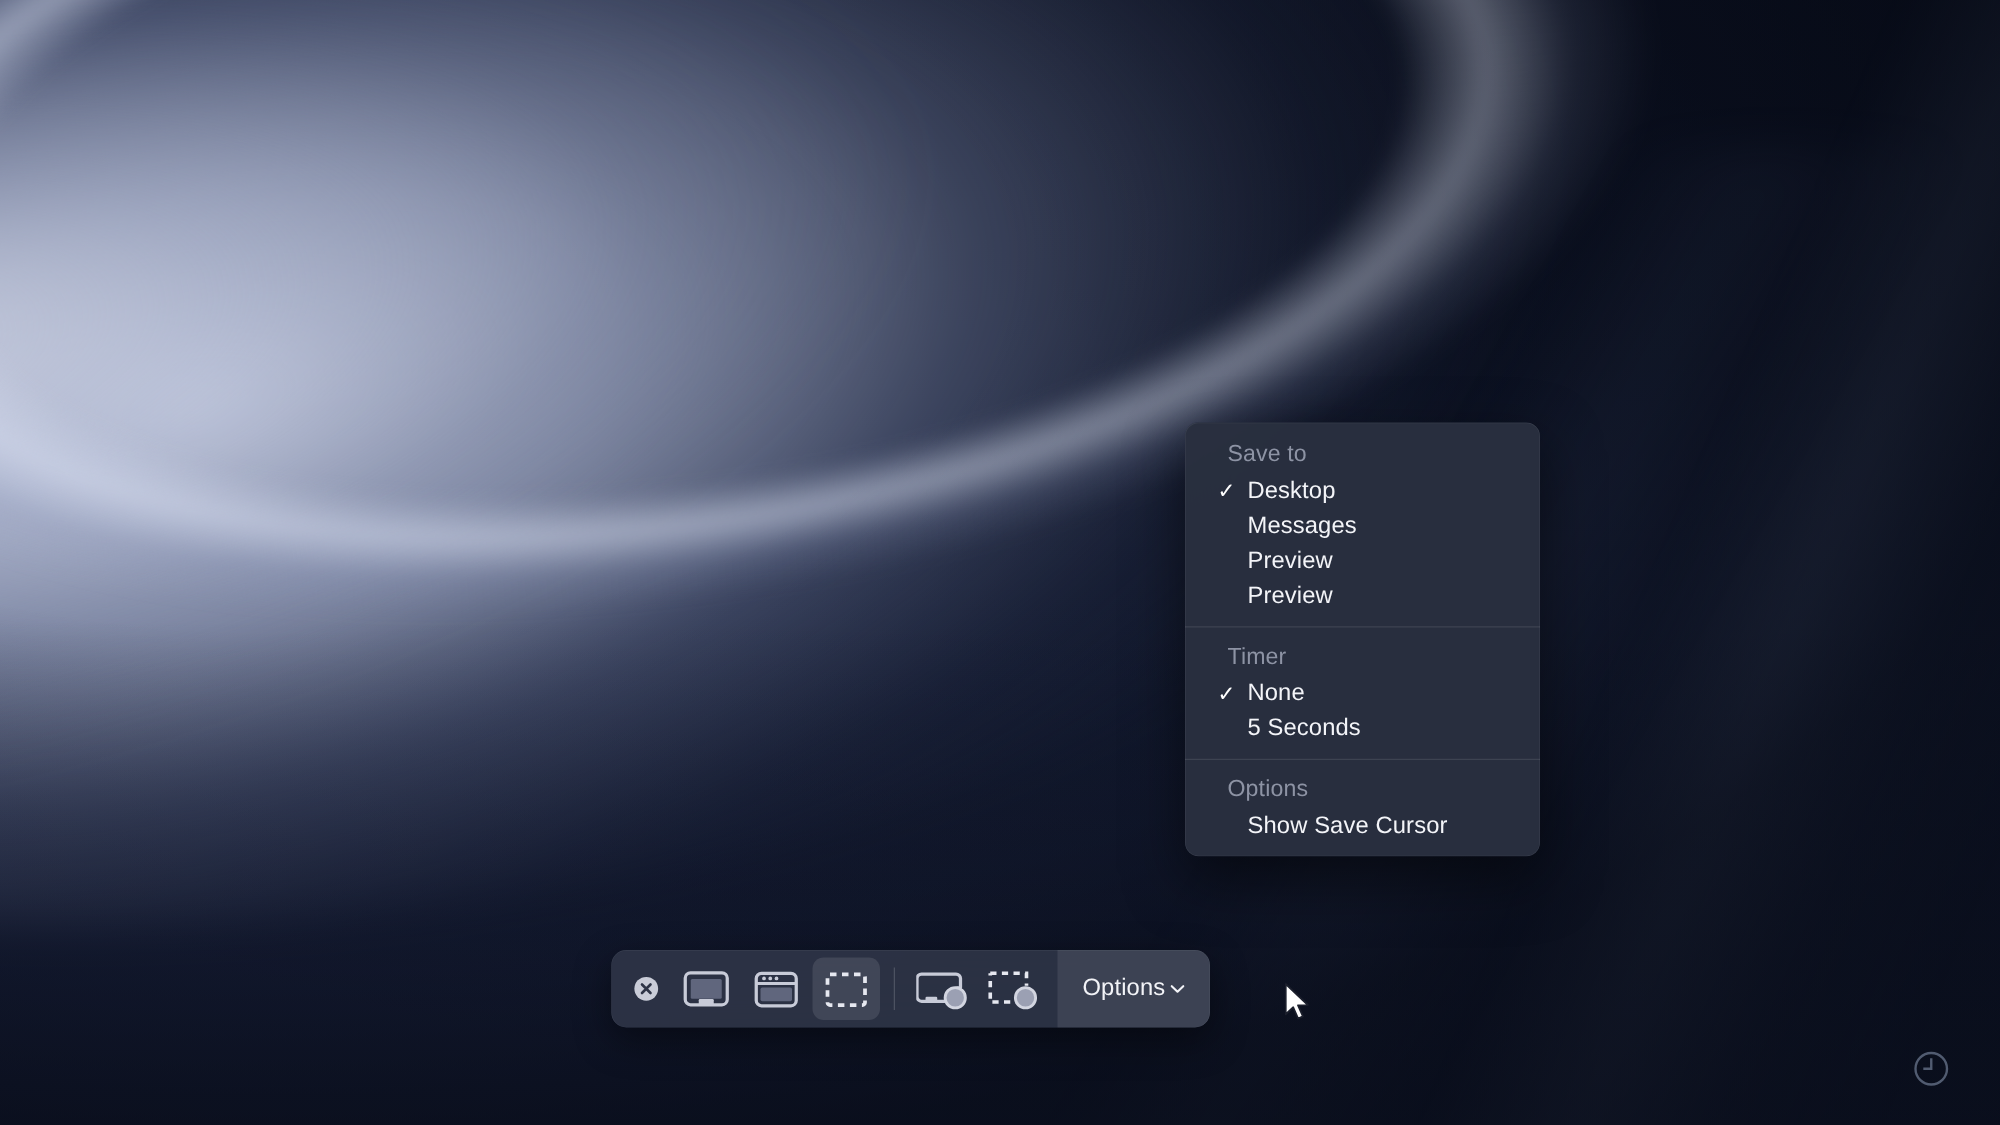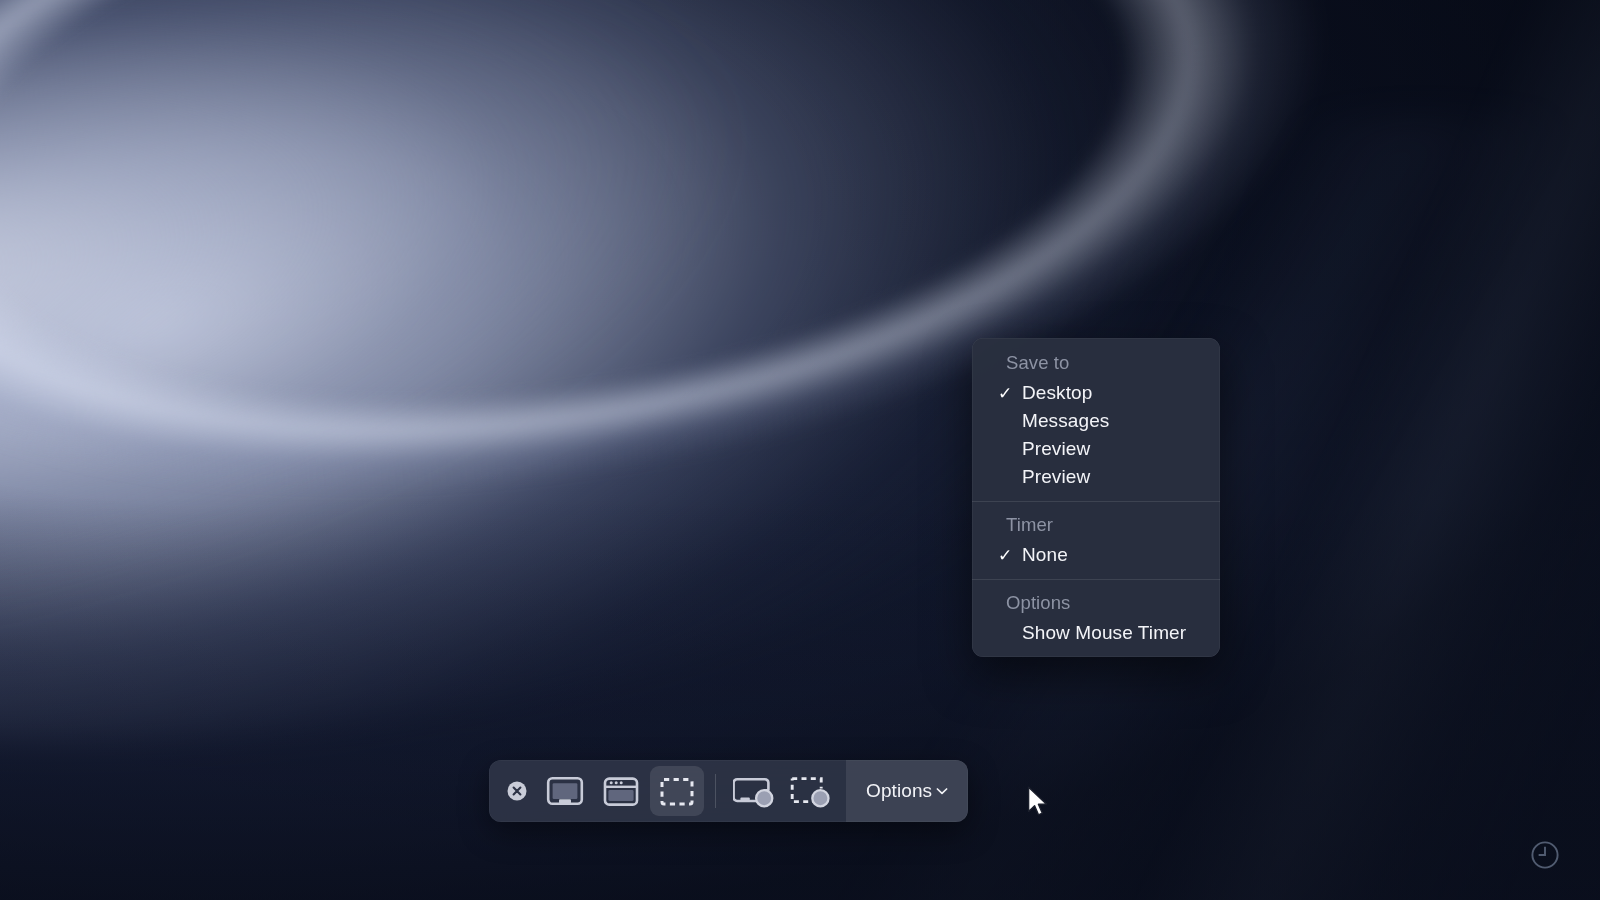--- a/index.html
+++ b/index.html
@@ -158,27 +158,26 @@
     color: #f2f3f7;
     font-size: 19px;
     letter-spacing: 0.1px;
   }
 
   
   #options-menu {
     position: absolute;
     left: 948px;
     top: 338px;
-    width: 248px;
+    width: 284px;
     padding: 8px 0 10px 0;
     border-radius: 11px;
     background: rgba(41,47,63,0.97);
     box-shadow: 0 18px 46px rgba(0,0,0,0.52), 0 0 0 0.5px rgba(255,255,255,0.08) inset;
     backdrop-filter: blur(28px);
-    margin-left: 24px;
   }
   .menu-header {
     color: #8d93a4;
     font-size: 18.5px;
     padding: 6px 0 5px 34px;
     letter-spacing: 0.1px;
   }
   .menu-item {
     position: relative;
     display: flex;
@@ -254,29 +253,32 @@
 
   <div class="menu-divider"></div>
 
   <div>
     <div class="menu-header">Timer</div>
 
     <div class="menu-item">
       <span class="check">✓</span>
       <span>None</span>
     </div>
+    <div class="menu-item">
+      <span>5 Seconds</span>
+    </div>
   </div>
 
   <div class="menu-divider"></div>
 
   <div>
     <div class="menu-header">Options</div>
 
     <div class="menu-item">
-      <span>Show Mouse Timer</span>
+      <span>Show Save Cursor</span>
     </div>
   </div>
 </div>
 
 <div id="capture-toolbar">
 
   <div class="tb-close">
     <svg width="22" height="22" viewBox="0 0 22 22">
       <circle cx="11" cy="11" r="9.5" fill="#c9ccd8"></circle>
       <path d="M7.6 7.6 L14.4 14.4 M14.4 7.6 L7.6 14.4" stroke="#2e3447" stroke-width="2.1" stroke-linecap="round"></path>

